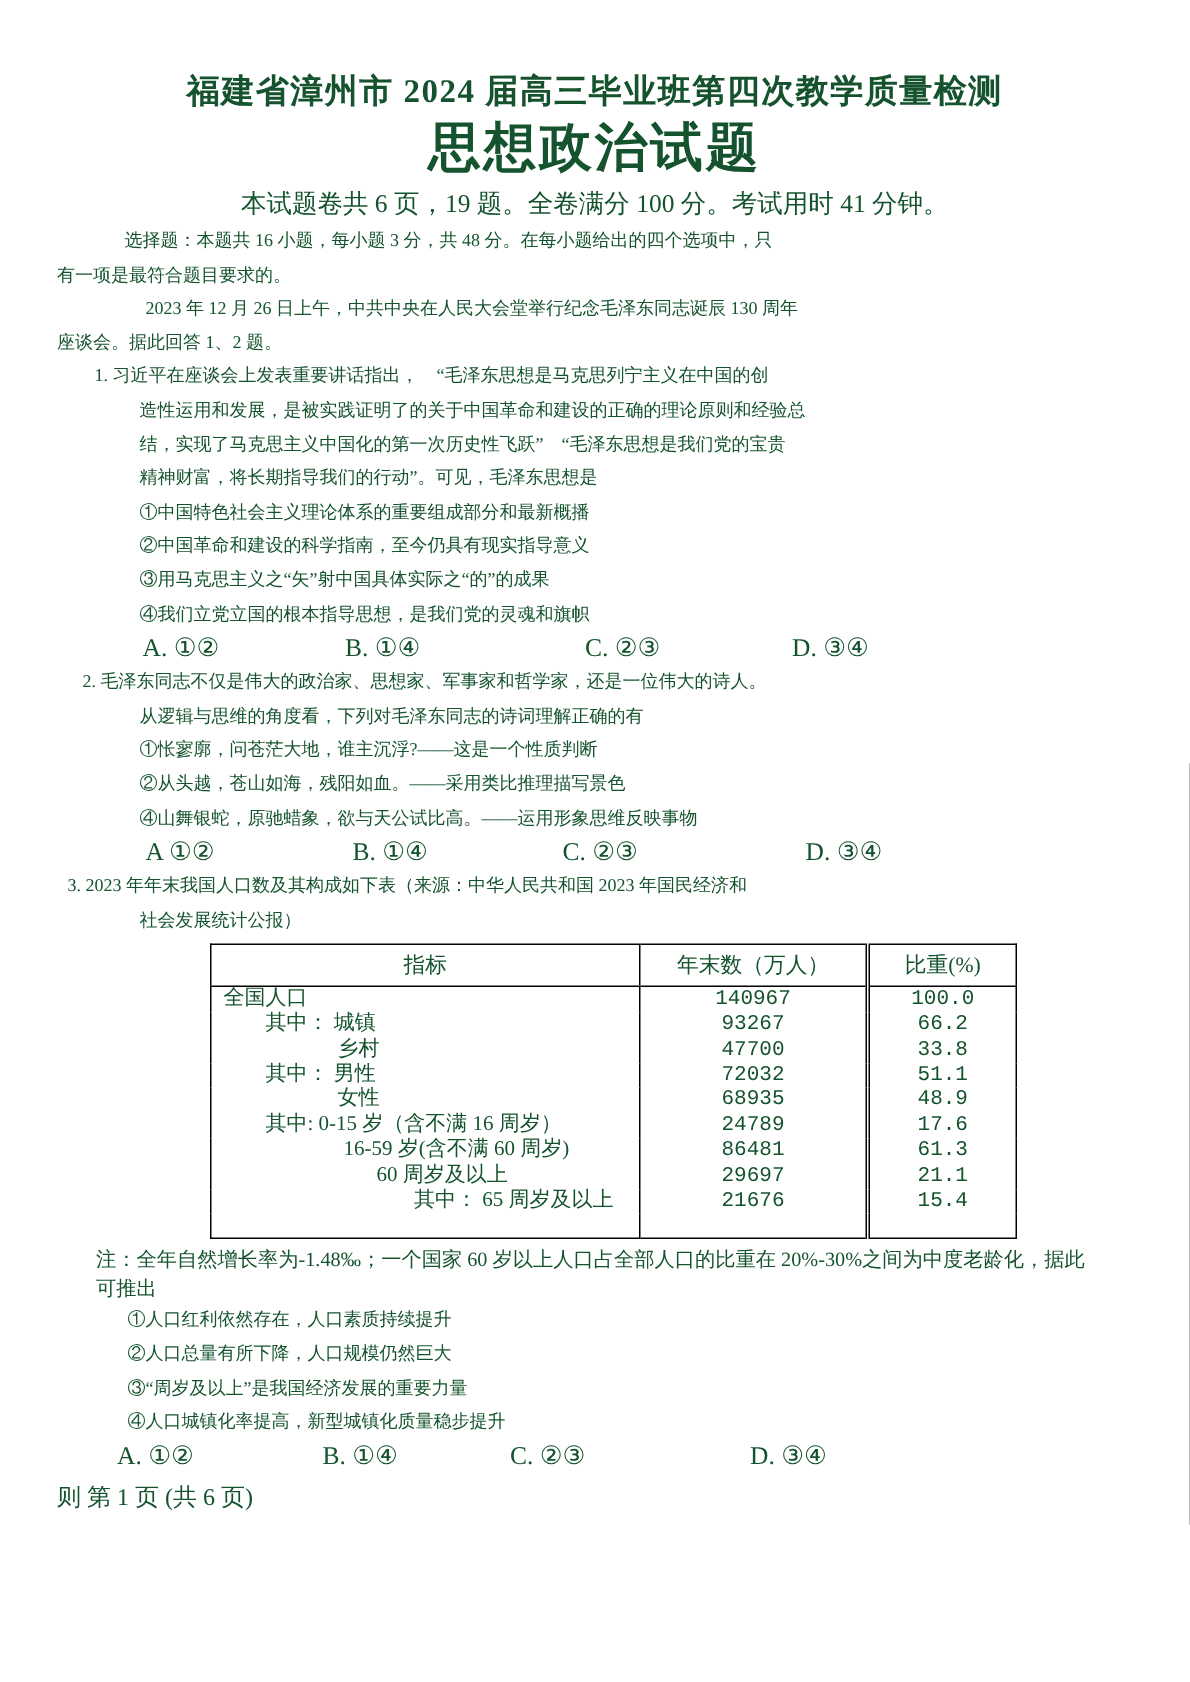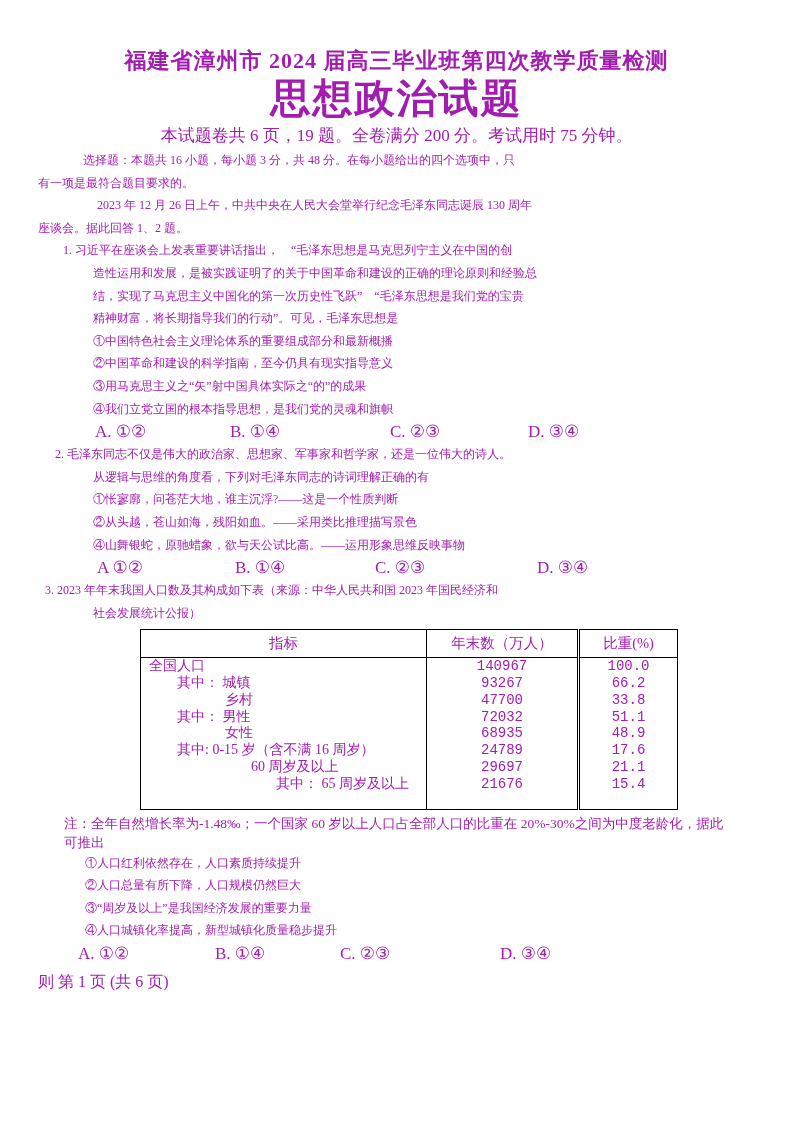--- a/index.html
+++ b/index.html
@@ -1,24 +1,24 @@
 <!DOCTYPE html>
 <html><head>
 <meta charset="utf-8">
 <style>
   html,body{margin:0;padding:0;background:#888;}
   .page{
-    width:793px;height:1121px;background:#ffffff;color:#a21caf;
+    width:793px;height:1121px;background:#ffffff;color:#14532d;
     box-sizing:border-box;padding:46px 38px 0 38px;
     font-family:"Liberation Serif","DejaVu Serif",serif;
     overflow:hidden;position:relative;
   }
   .center{text-align:center;}
   .header-title{font-size:22px;font-weight:bold;line-height:30px;letter-spacing:1px;}
-  .doc-title{font-size:40px;font-weight:bold;line-height:46px;letter-spacing:2px;}
+  .doc-title{font-size:35px;font-weight:bold;line-height:46px;letter-spacing:2px;}
   .exam-info{font-size:17px;line-height:27px;}
   .para-line,.q-line{font-size:12px;line-height:22.6px;}
   .ind-instr{padding-left:45px;}
   .ind-ctx{padding-left:59px;}
   .q-first-1{padding-left:25px;}
   .q-first-2{padding-left:17px;}
   .q-first-3{padding-left:7px;}
   .q-num{margin-right:3px;}
   .q-cont,.q-item{padding-left:55px;}
   .q3-item{padding-left:47px;}
@@ -56,21 +56,21 @@
   .note-line{font-size:13.5px;line-height:19px;margin-left:26px;margin-right:-16px;}
   .footer{font-size:16px;text-align:left;line-height:24px;margin-top:5px;}
 </style>
 </head>
 <body>
 
 <div class="page">
 
   <div class="center header-title">福建省漳州市 2024 届高三毕业班第四次教学质量检测</div>
   <div class="center doc-title">思想政治试题</div>
-  <div class="center exam-info">本试题卷共 6 页，19 题。全卷满分 200 分。考试用时 75 分钟。</div>
+  <div class="center exam-info">本试题卷共 6 页，19 题。全卷满分 100 分。考试用时 41 分钟。</div>
 
   <div class="para-line ind-instr">选择题：本题共 16 小题，每小题 3 分，共 48 分。在每小题给出的四个选项中，只</div>
   <div class="para-line">有一项是最符合题目要求的。</div>
 
   <div class="para-line ind-ctx">2023 年 12 月 26 日上午，中共中央在人民大会堂举行纪念毛泽东同志诞辰 130 周年</div>
   <div class="para-line">座谈会。据此回答 1、2 题。</div>
 
   <div>
     <div class="q-line q-first-1"><span class="q-num">1.</span><span>习近平在座谈会上发表重要讲话指出，　“毛泽东思想是马克思列宁主义在中国的创</span></div>
     <div class="q-line q-cont">造性运用和发展，是被实践证明了的关于中国革命和建设的正确的理论原则和经验总</div>
@@ -133,20 +133,25 @@
           <td class="pl-c">女性</td>
           <td class="t-num b-left1">68935</td>
           <td class="t-pct b-left2">48.9</td>
         </tr>
         <tr>
           <td class="pl-b">其中: 0-15 岁（含不满 16 周岁）</td>
           <td class="t-num b-left1">24789</td>
           <td class="t-pct b-left2">17.6</td>
         </tr>
         <tr>
+          <td class="pl-d">16-59 岁(含不满 60 周岁)</td>
+          <td class="t-num b-left1">86481</td>
+          <td class="t-pct b-left2">61.3</td>
+        </tr>
+        <tr>
           <td class="pl-e">60 周岁及以上</td>
           <td class="t-num b-left1">29697</td>
           <td class="t-pct b-left2">21.1</td>
         </tr>
         <tr>
           <td class="pl-f">其中： 65 周岁及以上</td>
           <td class="t-num b-left1">21676</td>
           <td class="t-pct b-left2">15.4</td>
         </tr>
         <tr class="spacer-row">

